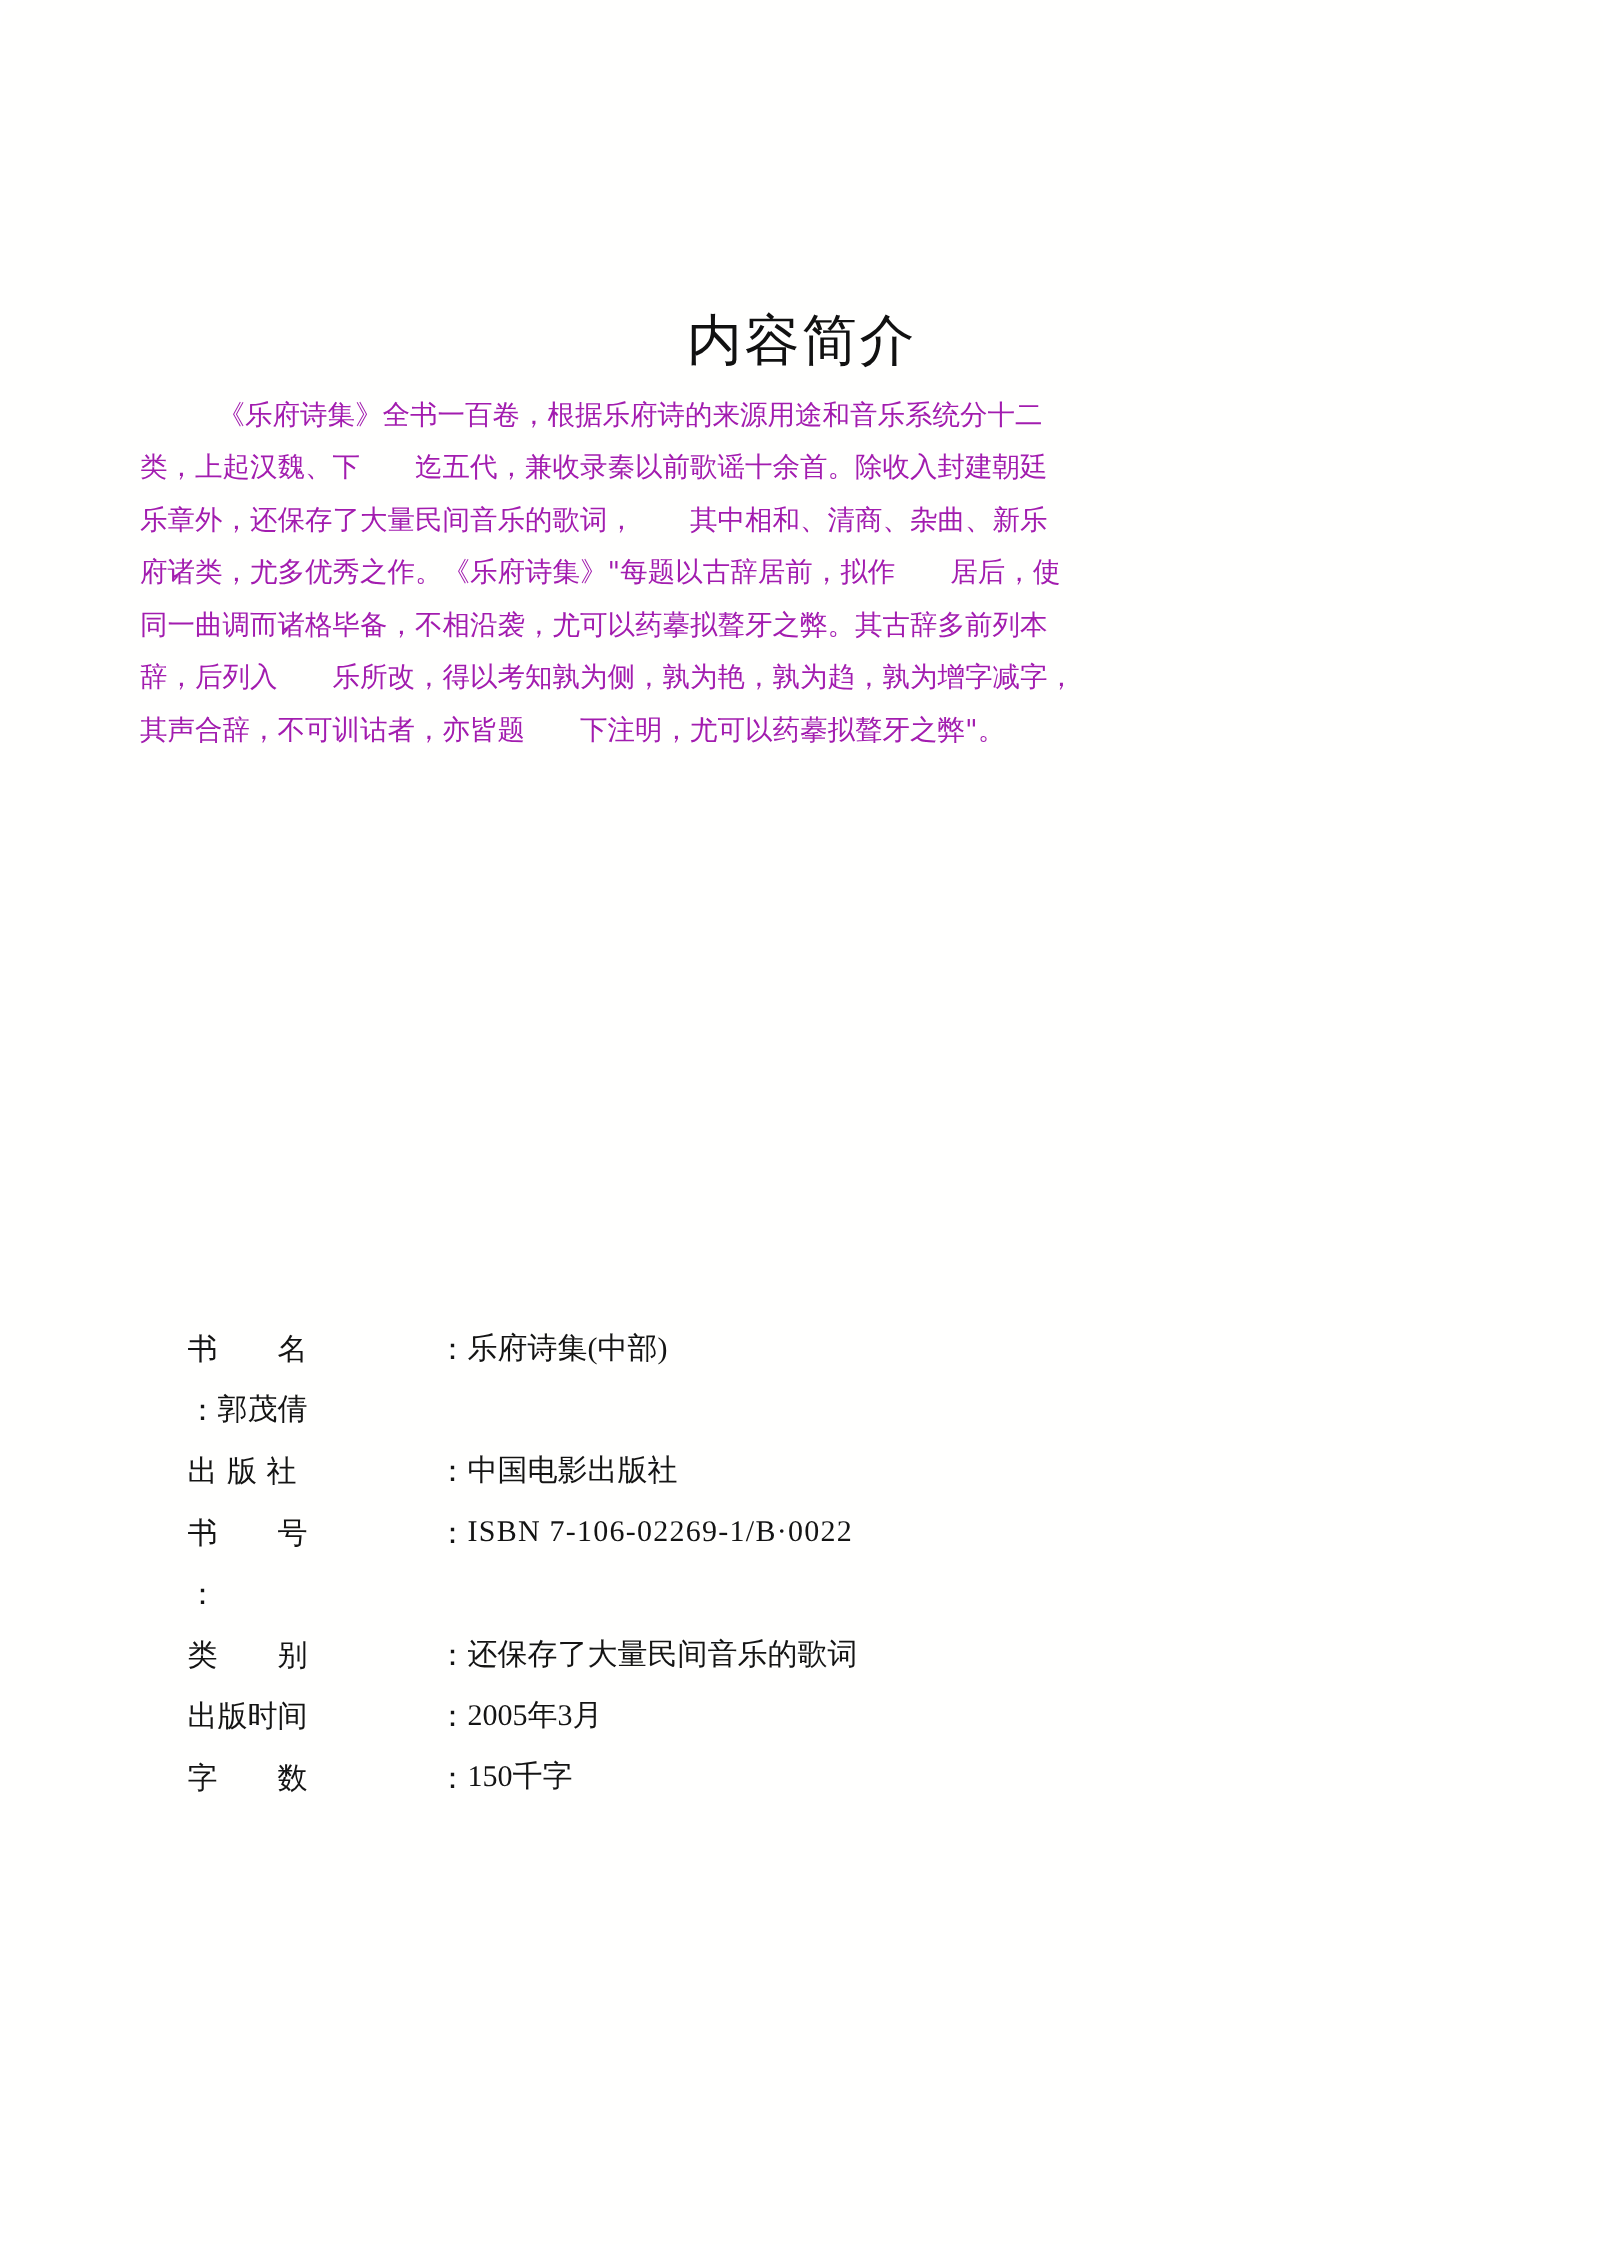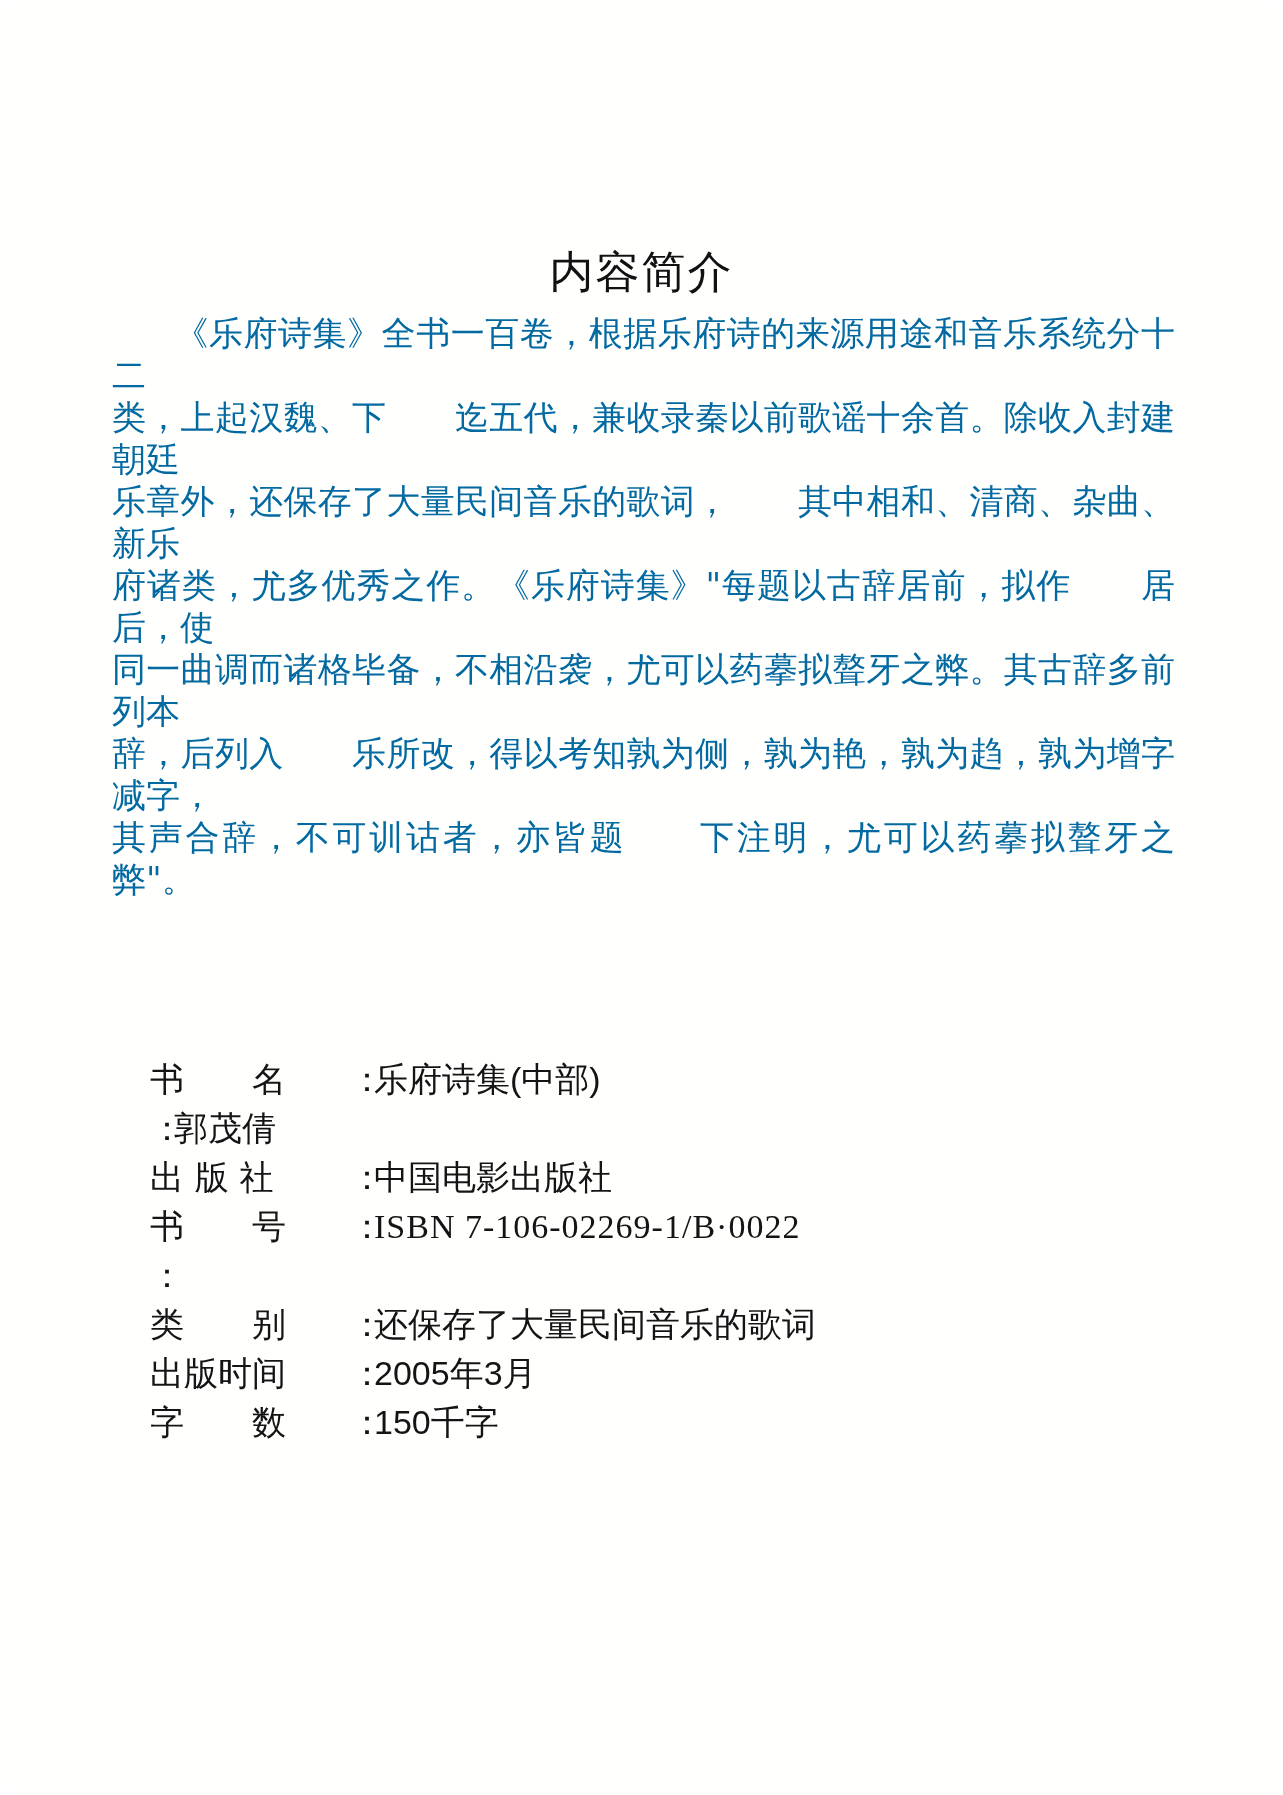--- a/index.html
+++ b/index.html
@@ -38,64 +38,64 @@
     font-weight: 400;
     color: #111111;
   }
 
   
   .intro {
     position: absolute;
     top: 312px;
     left: 112px;
     width: 1063px;
-    font-size: 34px;
+    font-size: 22px;
     line-height: 42px;
     text-align: justify;
     text-justify: inter-ideograph;
     letter-spacing: 0px;
-    color: #0369a1;
+    color: #a21caf;
     font-family: "DejaVu Serif", "Liberation Serif", serif;
   }
   .intro .indent {
     display: inline-block;
     width: 62px;
   }
 
   
   .meta {
     position: absolute;
     top: 1055px;
     left: 150px;
     width: 1000px;
   }
   .meta-row {
     display: flex;
     align-items: flex-start;
     height: 49px;
-    font-size: 34px;
+    font-size: 24px;
     line-height: 49px;
     color: #141414;
   }
   .meta-label {
     width: 200px;
     flex: 0 0 200px;
     display: flex;
     justify-content: space-between;
     font-family: "DejaVu Serif", "Liberation Serif", serif;
   }
   .meta-colon {
     flex: 0 0 auto;
     width: 22px;
     text-align: left;
   }
   .meta-value {
     flex: 1 1 auto;
     padding-left: 2px;
-    font-family: Liberation Sans, sans-serif;
+    font-family: Liberation Serif, serif;
   }
   .meta-value.latin {
     font-family: Liberation Serif, serif;
     letter-spacing: 1px;
   }
 </style>
 </head>
 <body>
 
 <div class="page">

